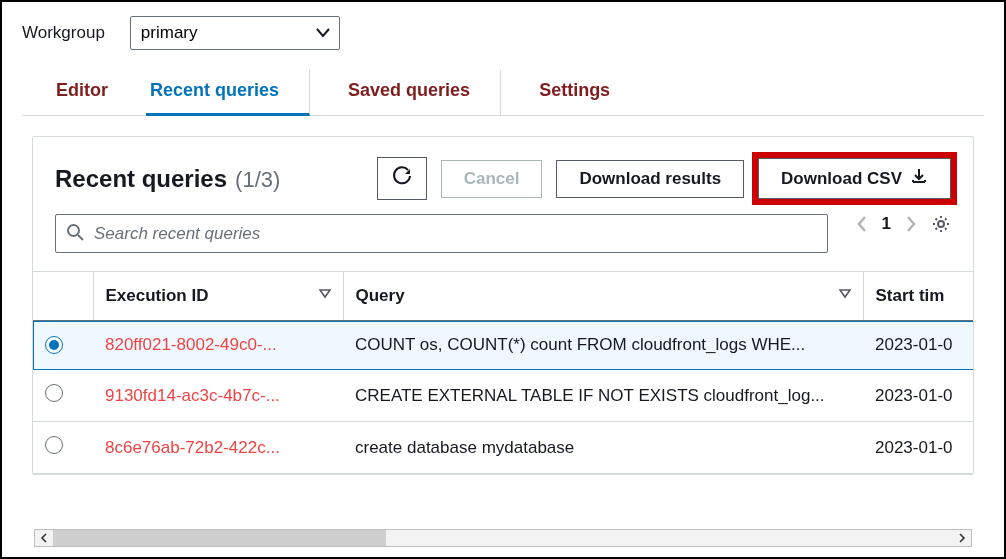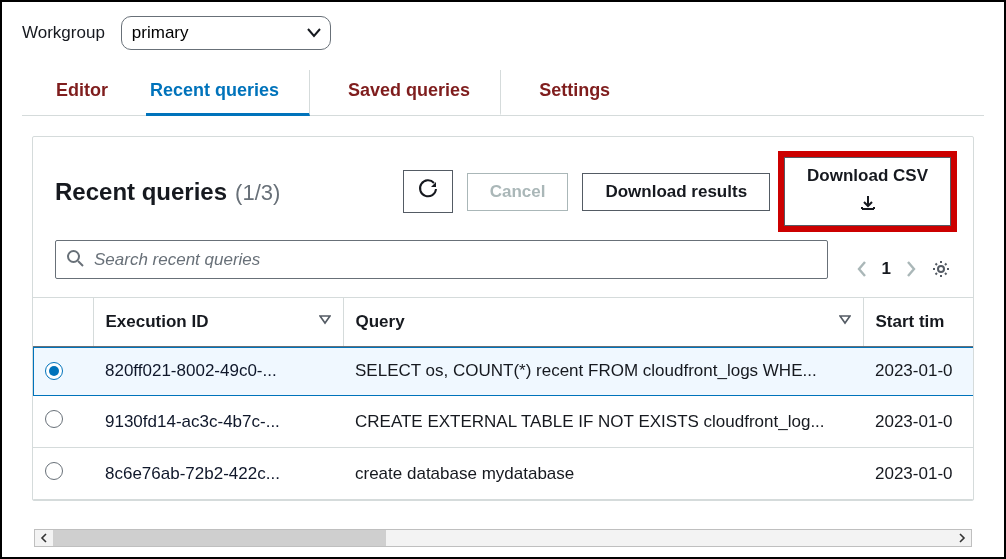--- a/index.html
+++ b/index.html
@@ -20,26 +20,26 @@
   .breadcrumb {
     display: flex;
     align-items: center;
     gap: 10px;
     font-size: 17px;
     margin-bottom: 18px;
   }
   .breadcrumb a { color: #0073bb; text-decoration: none; }
   .breadcrumb .chev { color: #545b64; font-weight: 700; font-size: 17px; }
   .breadcrumb .current { color: #545b64; font-weight: 700; }
-  .wg-row { display: flex; align-items: center; gap: 16px; margin-bottom: 20px; }
+  .wg-row { display: flex; align-items: center; gap: 25px; margin-bottom: 20px; }
   .wg-label { font-size: 17px; color: #16191f; }
   .select { position: relative; }
   .select-input {
     border: 1px solid #687078;
-    border-radius: 10px;
+    border-radius: 2px;
     padding: 6px 36px 6px 10px;
     font-size: 17px;
     min-width: 210px;
     background: #fff;
     text-align: left;
     cursor: pointer;
   }
   .select-caret {
     position: absolute; right: 10px; top: 50%; transform: translateY(-50%);
     pointer-events: none;
@@ -89,25 +89,24 @@
     display: inline-flex;
     align-items: center;
     gap: 8px;
   }
   .btn.icon-only { padding: 8px 14px; }
   .btn.disabled { color: #aab7b8; border-color: #aab7b8; cursor: not-allowed; }
   .btn.highlight-ring {
     box-shadow: 0 0 0 6px #cc0000;
     position: relative;
     z-index: 2;
-    flex-direction: column;
   }
   .search-row {
     display: flex;
-    align-items: flex-end;
+    align-items: flex-start;
     padding: 0 22px 18px 22px;
     gap: 28px;
   }
   .search-box {
     flex: 1;
     display: flex;
     align-items: center;
     border: 1px solid #687078;
     border-radius: 2px;
     padding: 8px 10px;
@@ -155,21 +154,21 @@
   tr.selected { outline: 1px solid #0073bb; outline-offset: -1px; }
   .radio {
     width: 18px; height: 18px; border-radius: 50%; border: 1px solid #687078;
     display: inline-flex; align-items: center; justify-content: center;
     background: #fff;
   }
   .radio.checked { border-color: #0073bb; }
   .radio.checked::after {
     content: ""; width: 10px; height: 10px; border-radius: 50%; background: #0073bb;
   }
-  .link { color: #0f172a; }
+  .link { color: #ef4444; }
   .col-radio { width: 60px; }
   .col-exec { width: 250px; }
   .col-query { width: 520px; }
   .hscroll {
     position: absolute;
     left: 32px; right: 32px; bottom: 10px;
     height: 18px;
     border: 1px solid #bfbfbf;
     background: #f3f3f3;
     display: flex;
@@ -292,21 +291,21 @@
             </th>
             <th>
               <span>Start tim</span>
             </th>
           </tr>
         </thead>
         <tbody>
           <tr class="selected">
             <td><span class="radio checked"></span></td>
             <td><span class="link">820ff021-8002-49c0-...</span></td>
-            <td>SELECT os, COUNT(*) recent FROM cloudfront_logs WHE...</td>
+            <td>COUNT os, COUNT(*) count FROM cloudfront_logs WHE...</td>
             <td>2023-01-0</td>
           </tr>
           <tr>
             <td><span class="radio"></span></td>
             <td><span class="link">9130fd14-ac3c-4b7c-...</span></td>
             <td>CREATE EXTERNAL TABLE IF NOT EXISTS cloudfront_log...</td>
             <td>2023-01-0</td>
           </tr>
           <tr>
             <td><span class="radio"></span></td>

